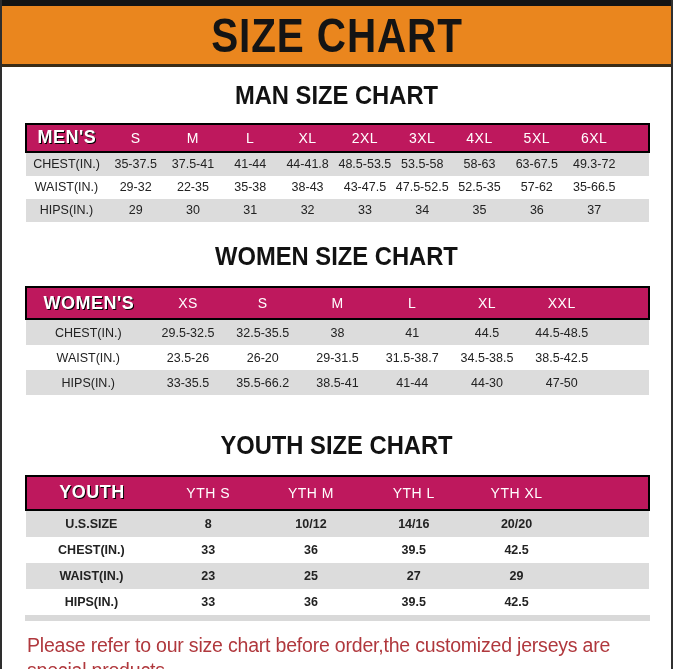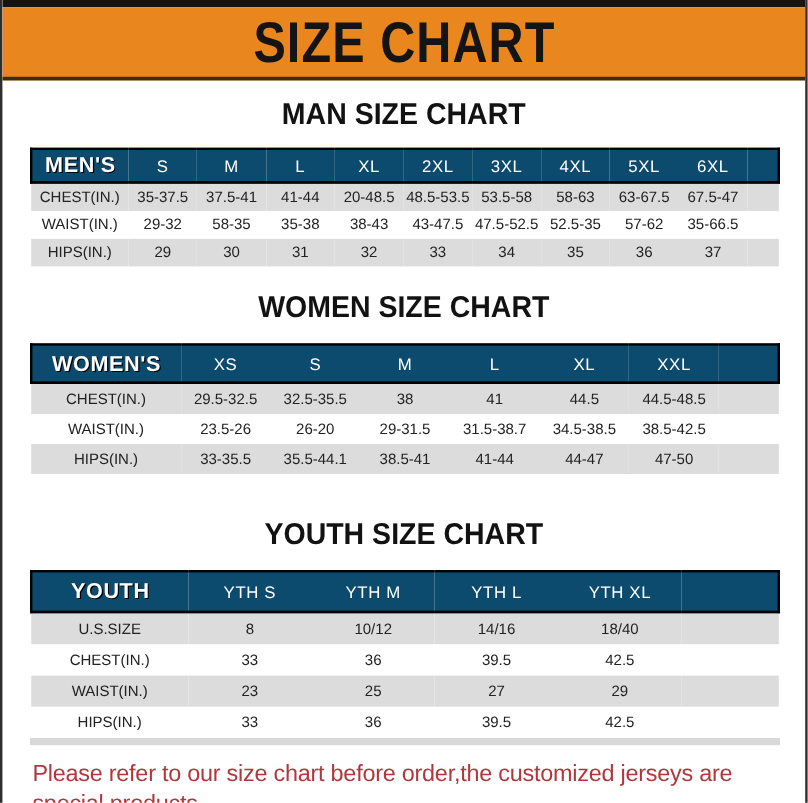--- a/index.html
+++ b/index.html
@@ -48,21 +48,21 @@
   .t-women h2.section-title  { margin-top: 21px; margin-bottom: 16px; }
   .t-youth h2.section-title  { margin-top: 37px; margin-bottom: 15px; }
 
   table.size-table {
     border-collapse: collapse;
     table-layout: fixed;
     width: 625px;
     margin-left: 23px;
   }
   table.size-table th {
-    background: #0c4a6e;
+    background: #be185d;
     color: #ffffff;
     font-weight: normal;
     text-align: center;
     border-top: 2px solid #000;
     border-bottom: 2px solid #000;
     padding: 0;
     white-space: nowrap;
   }
   table.size-table th:first-child { border-left: 2px solid #000; }
   table.size-table th:last-child  { border-right: 2px solid #000; }
@@ -80,21 +80,21 @@
 
   table.size-table td {
     text-align: center;
     padding: 0;
     font-size: 12.5px;
     color: #222222;
     white-space: nowrap;
   }
   .t-men   td { height: 23px; }
   .t-women td { height: 25px; }
-  .t-youth td { height: 26px; }
+  .t-youth td { height: 26px; font-weight: bold; }
   table.size-table tbody tr:nth-child(odd) { background: #dcdcdc; }
   table.size-table tbody tr:nth-child(even) { background: #ffffff; }
 
   .table-bottom-bar {
     width: 625px;
     margin-left: 23px;
     height: 6px;
     background: #d9d9d9;
   }
 
@@ -145,32 +145,32 @@
           <th class="hdr-size">6XL</th>
           <th></th>
         </tr>
       </thead>
       <tbody>
         <tr>
           <td>CHEST(IN.)</td>
           <td>35-37.5</td>
           <td>37.5-41</td>
           <td>41-44</td>
-          <td>20-48.5</td>
+          <td>44-41.8</td>
           <td>48.5-53.5</td>
           <td>53.5-58</td>
           <td>58-63</td>
           <td>63-67.5</td>
-          <td>67.5-47</td>
+          <td>49.3-72</td>
           <td></td>
         </tr>
         <tr>
           <td>WAIST(IN.)</td>
           <td>29-32</td>
-          <td>58-35</td>
+          <td>22-35</td>
           <td>35-38</td>
           <td>38-43</td>
           <td>43-47.5</td>
           <td>47.5-52.5</td>
           <td>52.5-35</td>
           <td>57-62</td>
           <td>35-66.5</td>
           <td></td>
         </tr>
         <tr>
@@ -232,24 +232,24 @@
           <td>26-20</td>
           <td>29-31.5</td>
           <td>31.5-38.7</td>
           <td>34.5-38.5</td>
           <td>38.5-42.5</td>
           <td></td>
         </tr>
         <tr>
           <td>HIPS(IN.)</td>
           <td>33-35.5</td>
-          <td>35.5-44.1</td>
+          <td>35.5-66.2</td>
           <td>38.5-41</td>
           <td>41-44</td>
-          <td>44-47</td>
+          <td>44-30</td>
           <td>47-50</td>
           <td></td>
         </tr>
       </tbody>
     </table>
 </section>
 
 <section class="t-youth">
   <h2 class="section-title">YOUTH SIZE CHART</h2>
   <table class="size-table">
@@ -270,21 +270,21 @@
           <th class="hdr-size">YTH XL</th>
           <th></th>
         </tr>
       </thead>
       <tbody>
         <tr>
           <td>U.S.SIZE</td>
           <td>8</td>
           <td>10/12</td>
           <td>14/16</td>
-          <td>18/40</td>
+          <td>20/20</td>
           <td></td>
         </tr>
         <tr>
           <td>CHEST(IN.)</td>
           <td>33</td>
           <td>36</td>
           <td>39.5</td>
           <td>42.5</td>
           <td></td>
         </tr>

